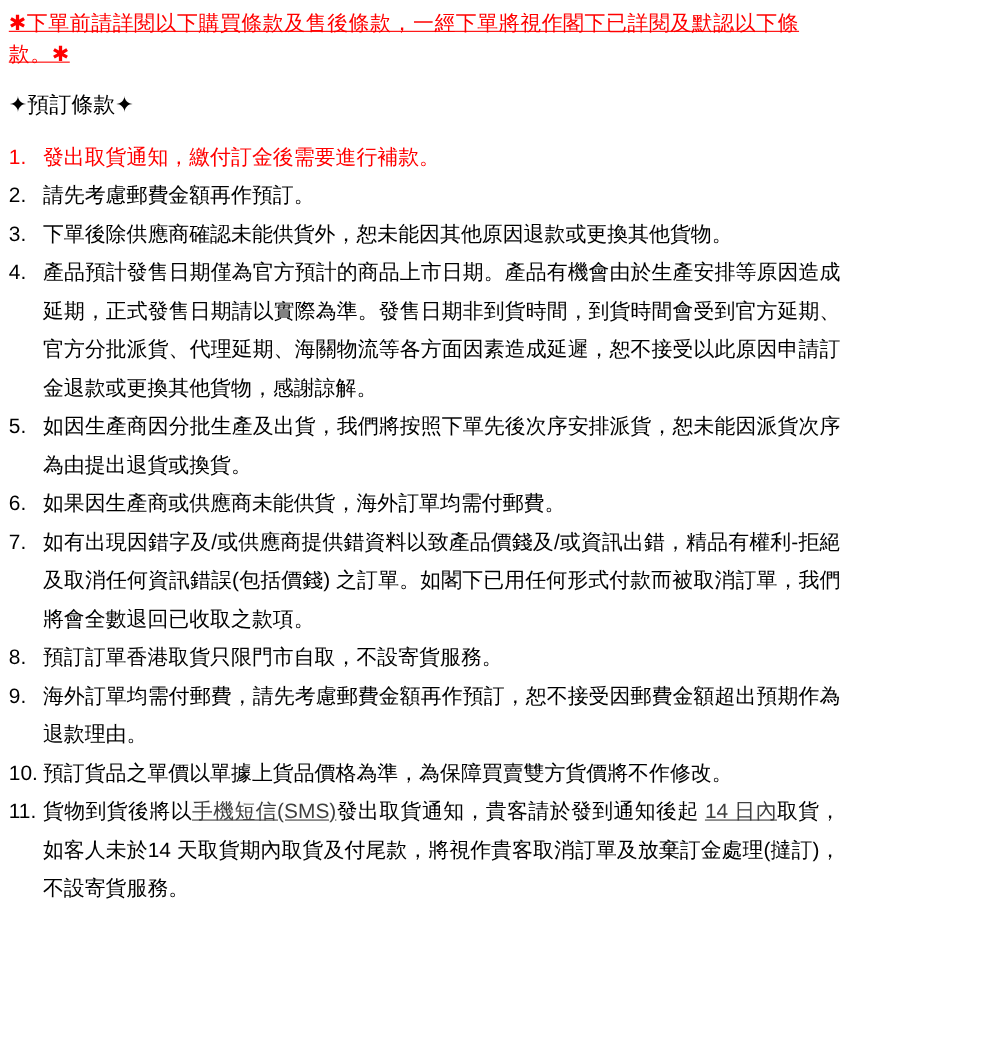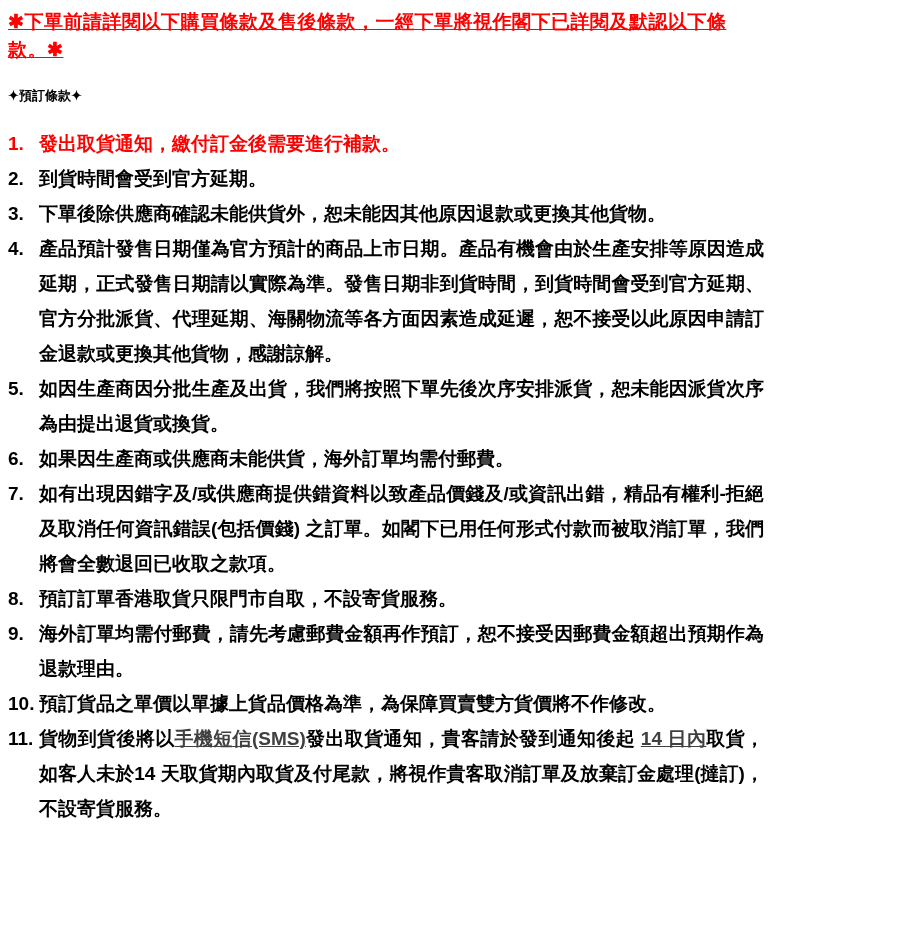--- a/index.html
+++ b/index.html
@@ -6,35 +6,35 @@
     margin: 0;
     padding: 0;
     background: #ffffff;
   }
   .page {
     width: 774px;
     min-height: 948px;
     box-sizing: border-box;
     padding: 8px 10px 14px 8px;
     font-family: "Liberation Sans", sans-serif;
-    font-weight: bold;
+    font-weight: normal;
     color: #000000;
     background: #ffffff;
   }
   .notice {
     color: #ff0000;
     font-size: 19px;
     line-height: 28px;
     text-decoration: underline;
     margin-bottom: 18px;
     letter-spacing: 0.5px;
   }
   .section-title {
     color: #000000;
-    font-size: 13px;
+    font-size: 20px;
     line-height: 28px;
     margin-bottom: 16px;
   }
   .terms-list {
     width: 100%;
   }
   .term-row {
     display: flex;
     font-size: 19px;
     line-height: 35px;
@@ -71,21 +71,21 @@
 <div class="page">
   <div class="notice">✱下單前請詳閱以下購買條款及售後條款，一經下單將視作閣下已詳閱及默認以下條款。✱</div>
   <div class="section-title">✦預訂條款✦</div>
   <div class="terms-list">
       <div class="term-row red-item">
         <span class="term-num">1.</span>
         <span class="term-text"><span class="seg-normal">發出取貨通知，繳付訂金後需要進行補款。</span></span>
       </div>
       <div class="term-row">
         <span class="term-num">2.</span>
-        <span class="term-text"><span class="seg-normal">到貨時間會受到官方延期。</span></span>
+        <span class="term-text"><span class="seg-normal">請先考慮郵費金額再作預訂。</span></span>
       </div>
       <div class="term-row">
         <span class="term-num">3.</span>
         <span class="term-text"><span class="seg-normal">下單後除供應商確認未能供貨外，恕未能因其他原因退款或更換其他貨物。</span></span>
       </div>
       <div class="term-row">
         <span class="term-num">4.</span>
         <span class="term-text"><span class="seg-normal">產品預計發售日期僅為官方預計的商品上市日期。產品有機會由於生產安排等原因造成延期，正式發售日期請以實際為準。發售日期非到貨時間，到貨時間會受到官方延期、官方分批派貨、代理延期、海關物流等各方面因素造成延遲，恕不接受以此原因申請訂金退款或更換其他貨物，感謝諒解。</span></span>
       </div>
       <div class="term-row">

